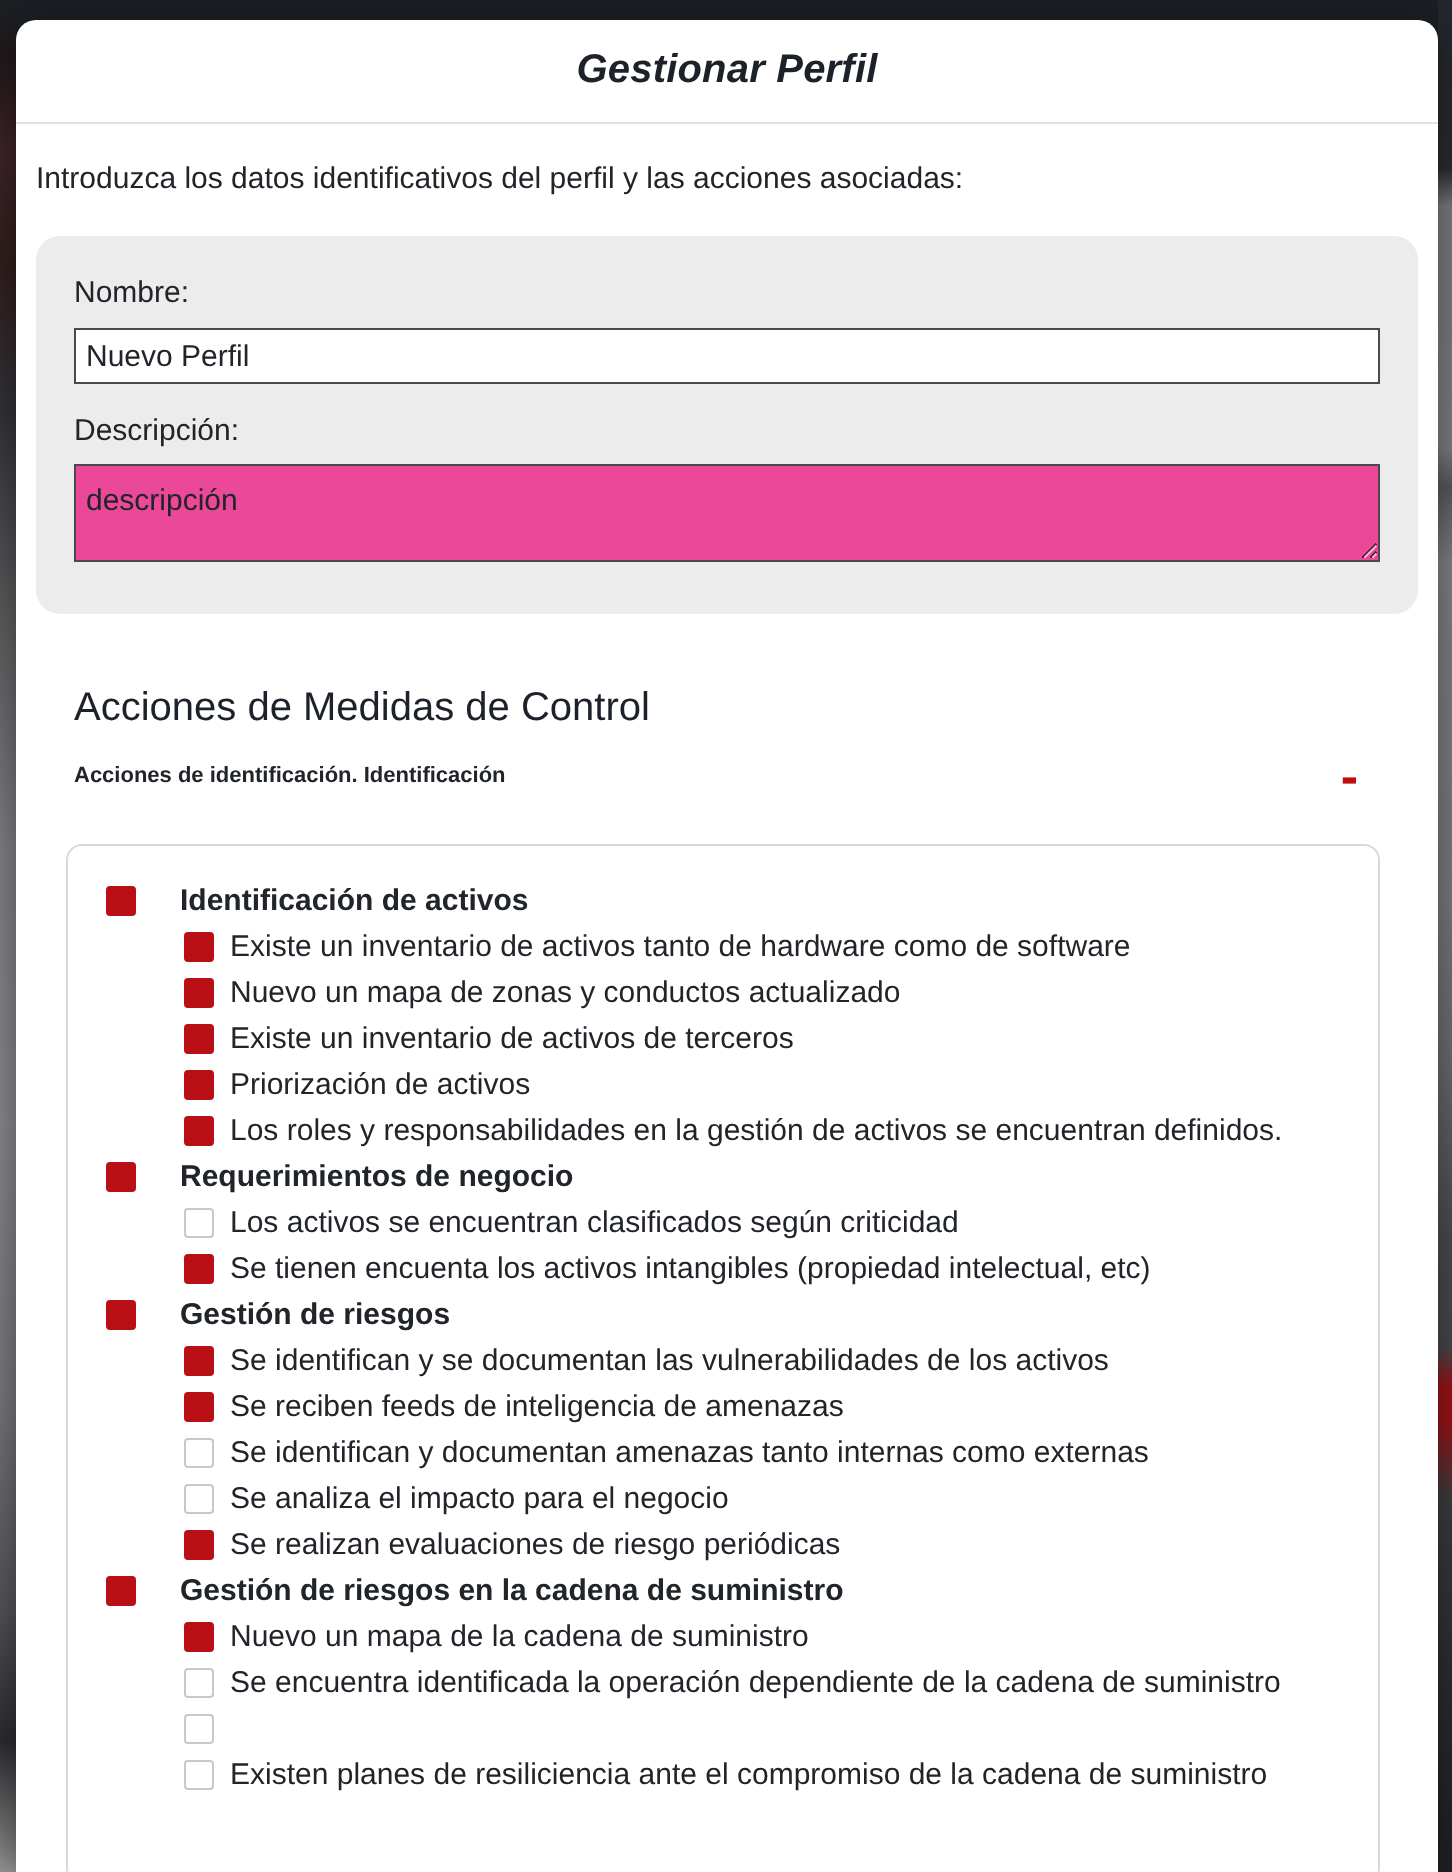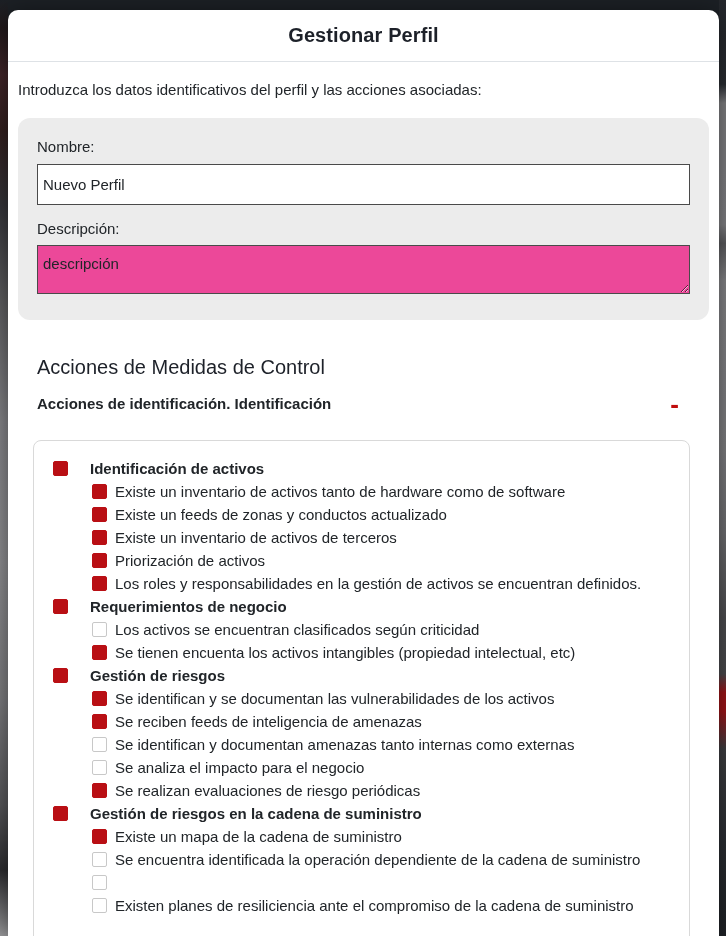--- a/index.html
+++ b/index.html
@@ -35,50 +35,50 @@
     position:absolute;left:8px;top:10px;width:711px;height:926px;
     background:#ffffff;border-radius:10px 10px 0 0;
     box-shadow:0 4px 24px rgba(0,0,0,.5);
     display:flex;flex-direction:column;
   }
   .modal-header{
     height:52px;flex:0 0 52px;
     display:flex;align-items:center;justify-content:center;
     border-bottom:1px solid #dee2e6;
   }
-  .modal-title{font-size:20px;font-weight:700;letter-spacing:.1px;color:#1d2129;}
+  .modal-title{font-size:20px;font-weight:700;letter-spacing:.1px;color:#1d2129;font-style:italic;}
   .modal-body{padding:0 10px;flex:1;}
   .intro{margin-top:17px;font-size:15px;line-height:22px;color:var(--text);}
   .form-panel{
     margin-top:17px;background:#ececec;border-radius:12px;
     padding:18px 19px 26px 19px;
   }
   .field-label{font-size:15px;line-height:22px;color:var(--text);}
   .text-input{
-    display:block;width:100%;height:41px;margin-top:6px;
+    display:block;width:100%;height:28px;margin-top:6px;
     border:1px solid #4a4a4a;border-radius:0;background:#fff;
     font-family:"Liberation Sans","DejaVu Sans",sans-serif;
     font-size:15px;color:var(--text);padding:2px 5px;outline:none;
   }
   .desc-label{margin-top:13px;}
   .text-area{
     display:block;width:100%;height:49px;margin-top:5px;
     border:1px solid #4a4a4a;border-radius:0;background:#ec4899;
     font-family:"Liberation Sans","DejaVu Sans",sans-serif;
     font-size:15px;color:var(--text);padding:9px 5px;outline:none;
     resize:both;
   }
   .section-heading{
     margin:36px 0 0 19px;font-size:20px;font-weight:500;color:#1d2129;
   }
   .subheading-row{
     margin:16px 0 0 19px;padding-right:28px;
     display:flex;align-items:center;justify-content:space-between;
   }
-  .subheading{font-size:15px;font-weight:700;color:var(--text);}
+  .subheading{font-size:11px;font-weight:700;color:var(--text);}
   .collapse-btn{
     background:none;border:none;cursor:pointer;
     color:var(--accent-red);font-weight:900;font-size:26px;line-height:10px;
     font-family:"Liberation Sans","DejaVu Sans",sans-serif;padding:0 2px;
   }
   .checklist-panel{
     margin:28px 19px 0 15px;
     border:1px solid #d9d9d9;border-radius:8px;
     padding:16px 10px 16px 0;
     min-height:520px;
@@ -128,21 +128,21 @@
         <div class="check-row group">
           <span class="checkbox checked"></span>
           <span class="check-label">Identificación de activos</span>
         </div>
         <div class="check-row">
           <span class="checkbox checked"></span>
           <span class="check-label">Existe un inventario de activos tanto de hardware como de software</span>
         </div>
         <div class="check-row">
           <span class="checkbox checked"></span>
-          <span class="check-label">Existe un feeds de zonas y conductos actualizado</span>
+          <span class="check-label">Nuevo un mapa de zonas y conductos actualizado</span>
         </div>
         <div class="check-row">
           <span class="checkbox checked"></span>
           <span class="check-label">Existe un inventario de activos de terceros</span>
         </div>
         <div class="check-row">
           <span class="checkbox checked"></span>
           <span class="check-label">Priorización de activos</span>
         </div>
         <div class="check-row">
@@ -184,21 +184,21 @@
         <div class="check-row">
           <span class="checkbox checked"></span>
           <span class="check-label">Se realizan evaluaciones de riesgo periódicas</span>
         </div>
         <div class="check-row group">
           <span class="checkbox checked"></span>
           <span class="check-label">Gestión de riesgos en la cadena de suministro</span>
         </div>
         <div class="check-row">
           <span class="checkbox checked"></span>
-          <span class="check-label">Existe un mapa de la cadena de suministro</span>
+          <span class="check-label">Nuevo un mapa de la cadena de suministro</span>
         </div>
         <div class="check-row">
           <span class="checkbox unchecked"></span>
           <span class="check-label">Se encuentra identificada la operación dependiente de la cadena de suministro</span>
         </div>
         <div class="check-row">
           <span class="checkbox unchecked"></span>
         </div>
         <div class="check-row">
           <span class="checkbox unchecked"></span>

